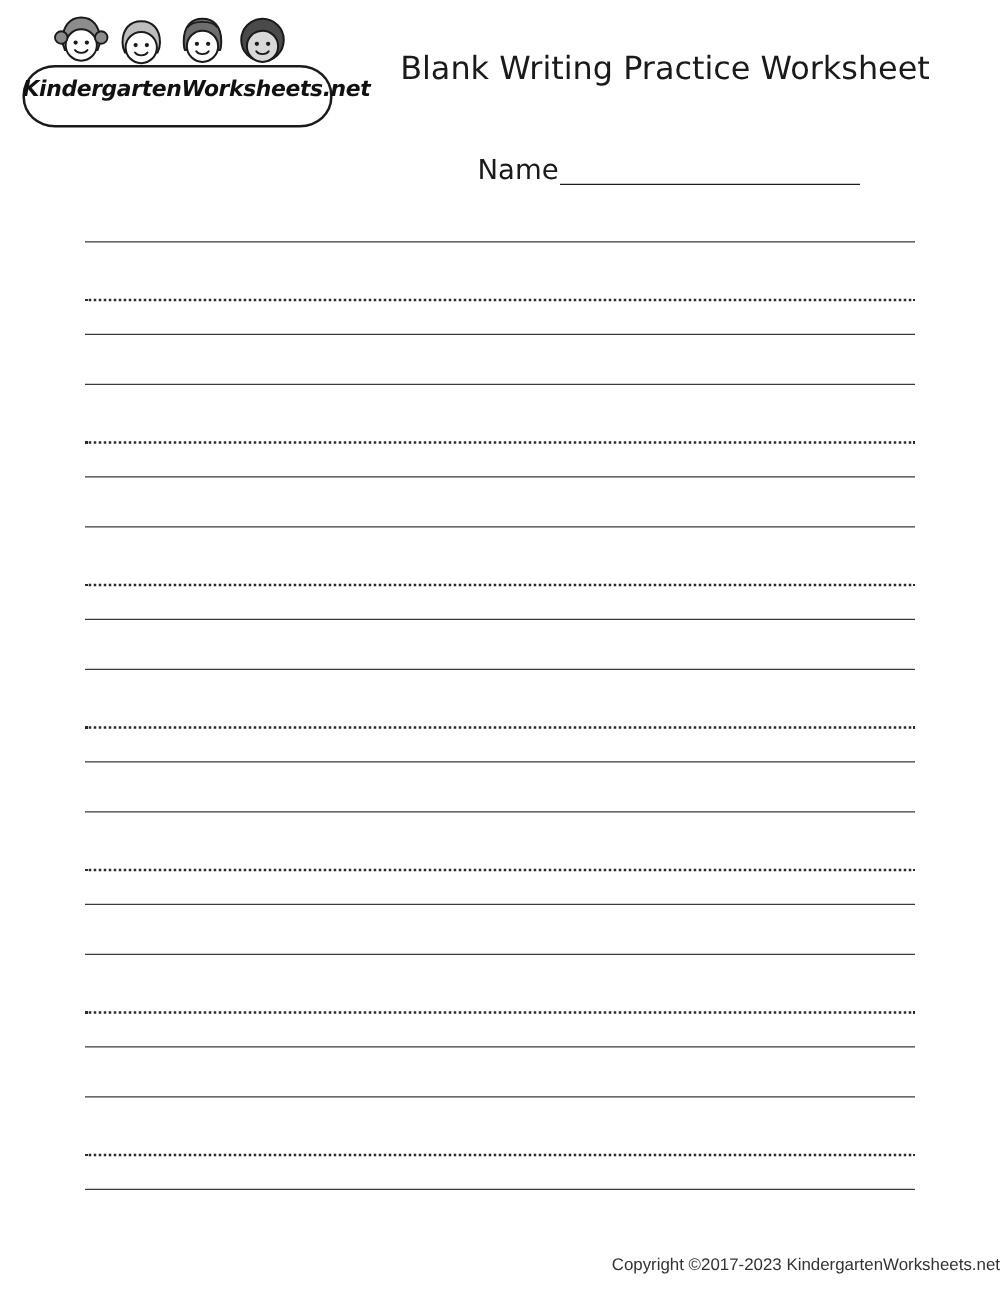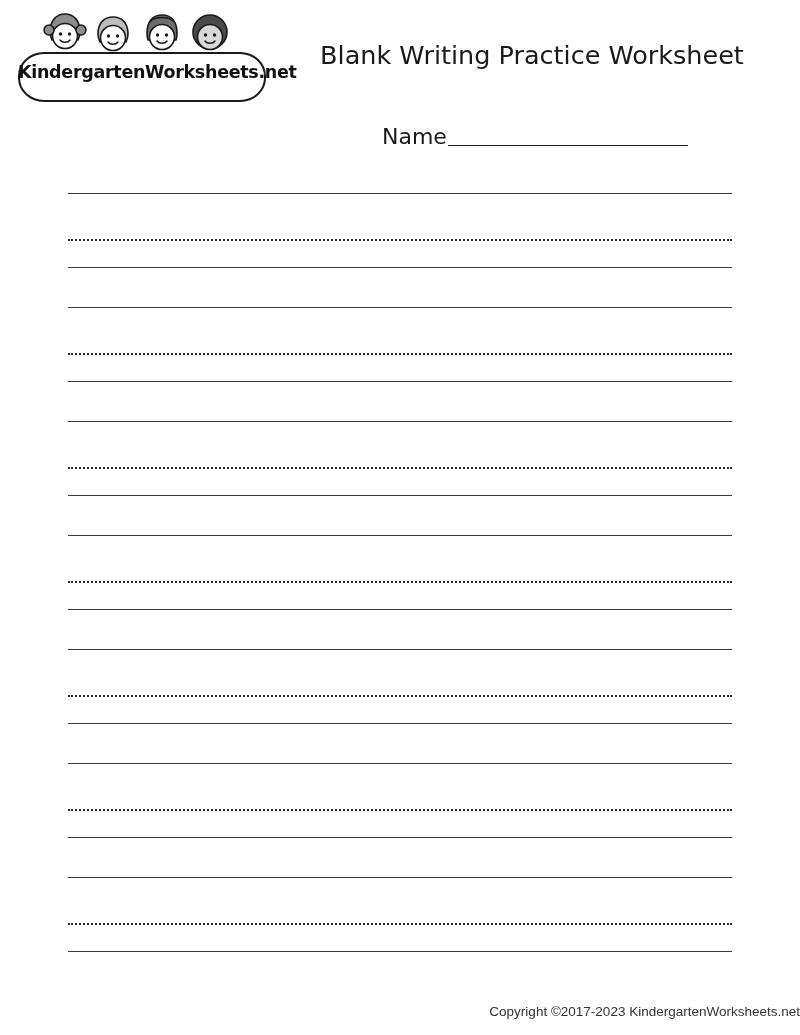--- a/index.html
+++ b/index.html
@@ -60,20 +60,21 @@
     left: 0;
     top: 52px;
     width: 248px;
     text-align: center;
     font-family: "DejaVu Sans", sans-serif;
     font-weight: bold;
     font-size: 17.5px;
     letter-spacing: -0.3px;
     color: #111111;
     white-space: nowrap;
+    font-style: italic;
   }
 
   .logo-url {
     position: absolute;
     left: 0px;
     top: 114px;
     width: 268px;
     text-align: center;
     font-family: "Liberation Sans", sans-serif;
     font-size: 13.5px;
@@ -91,21 +92,21 @@
     color: #1a1a1a;
     white-space: nowrap;
   }
 
   .name-row {
     position: absolute;
     left: 382px;
     top: 124px;
     width: 360px;
     display: flex;
-    align-items: flex-start;
+    align-items: center;
     font-family: "DejaVu Sans", sans-serif;
     font-size: 22px;
     color: #1a1a1a;
   }
   .name-label {
     padding-bottom: 0px;
   }
   .name-blank {
     flex: 0 0 240px;
     border-bottom: 1.6px solid #1a1a1a;

